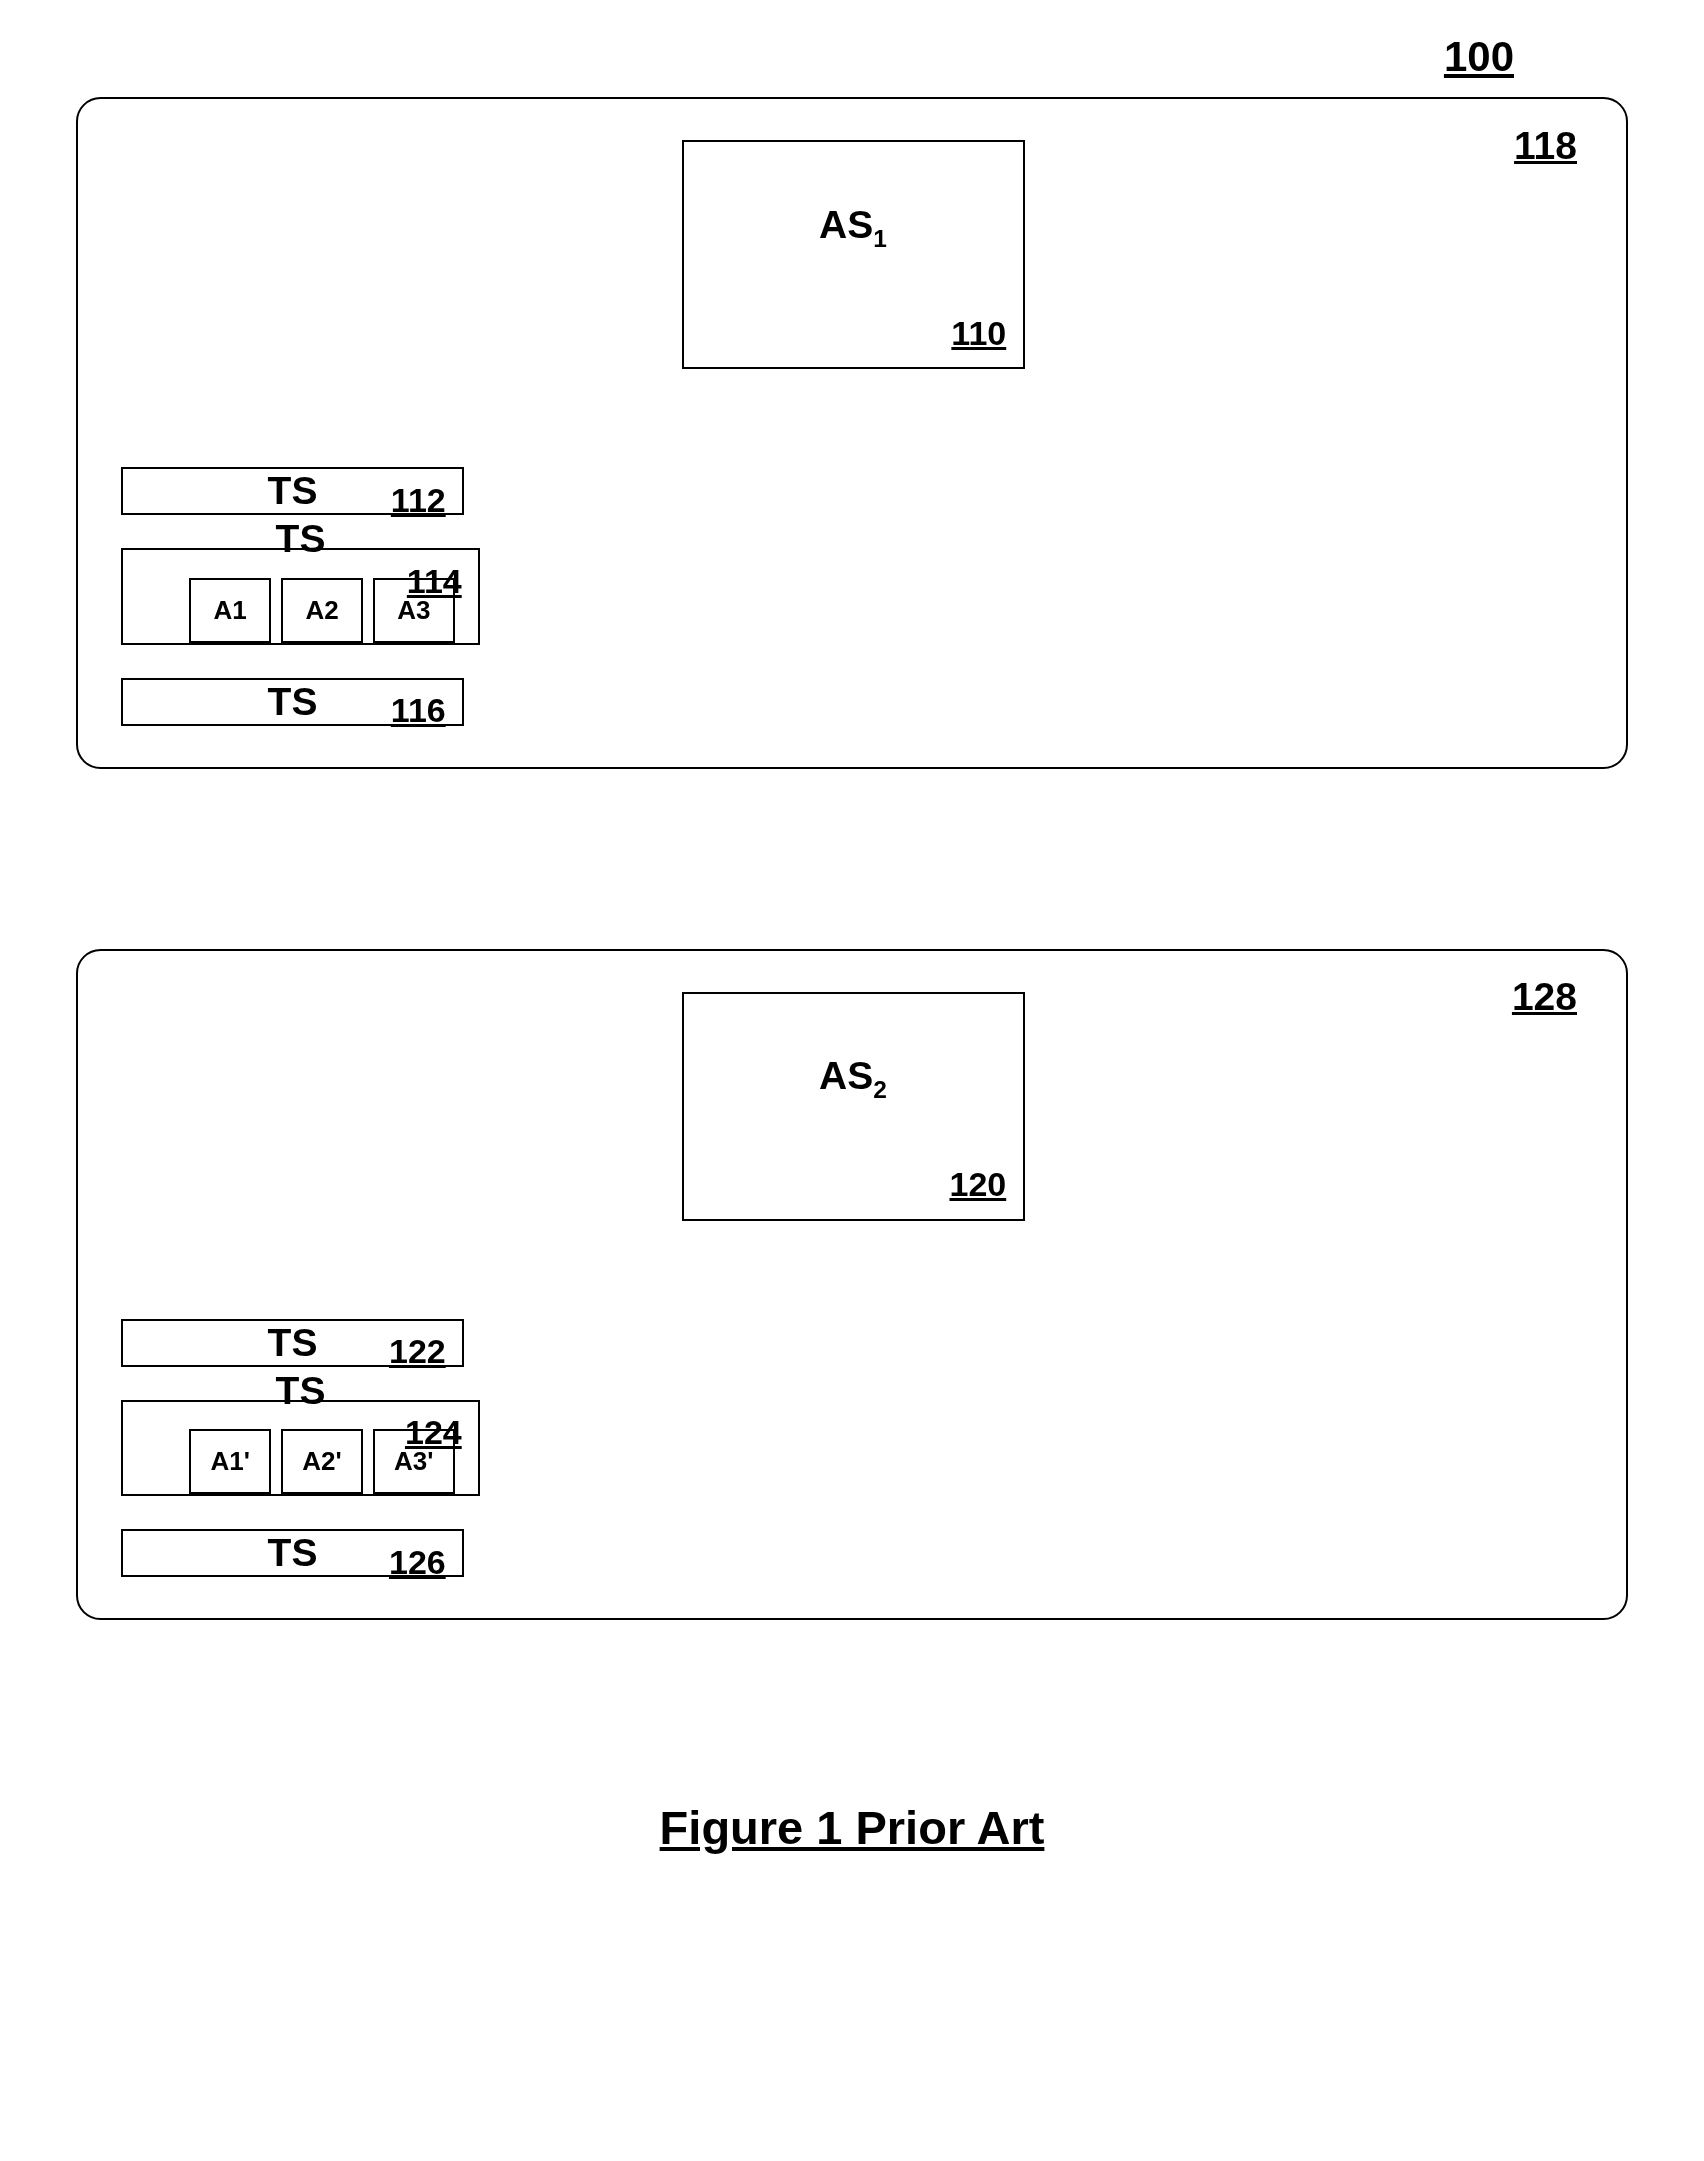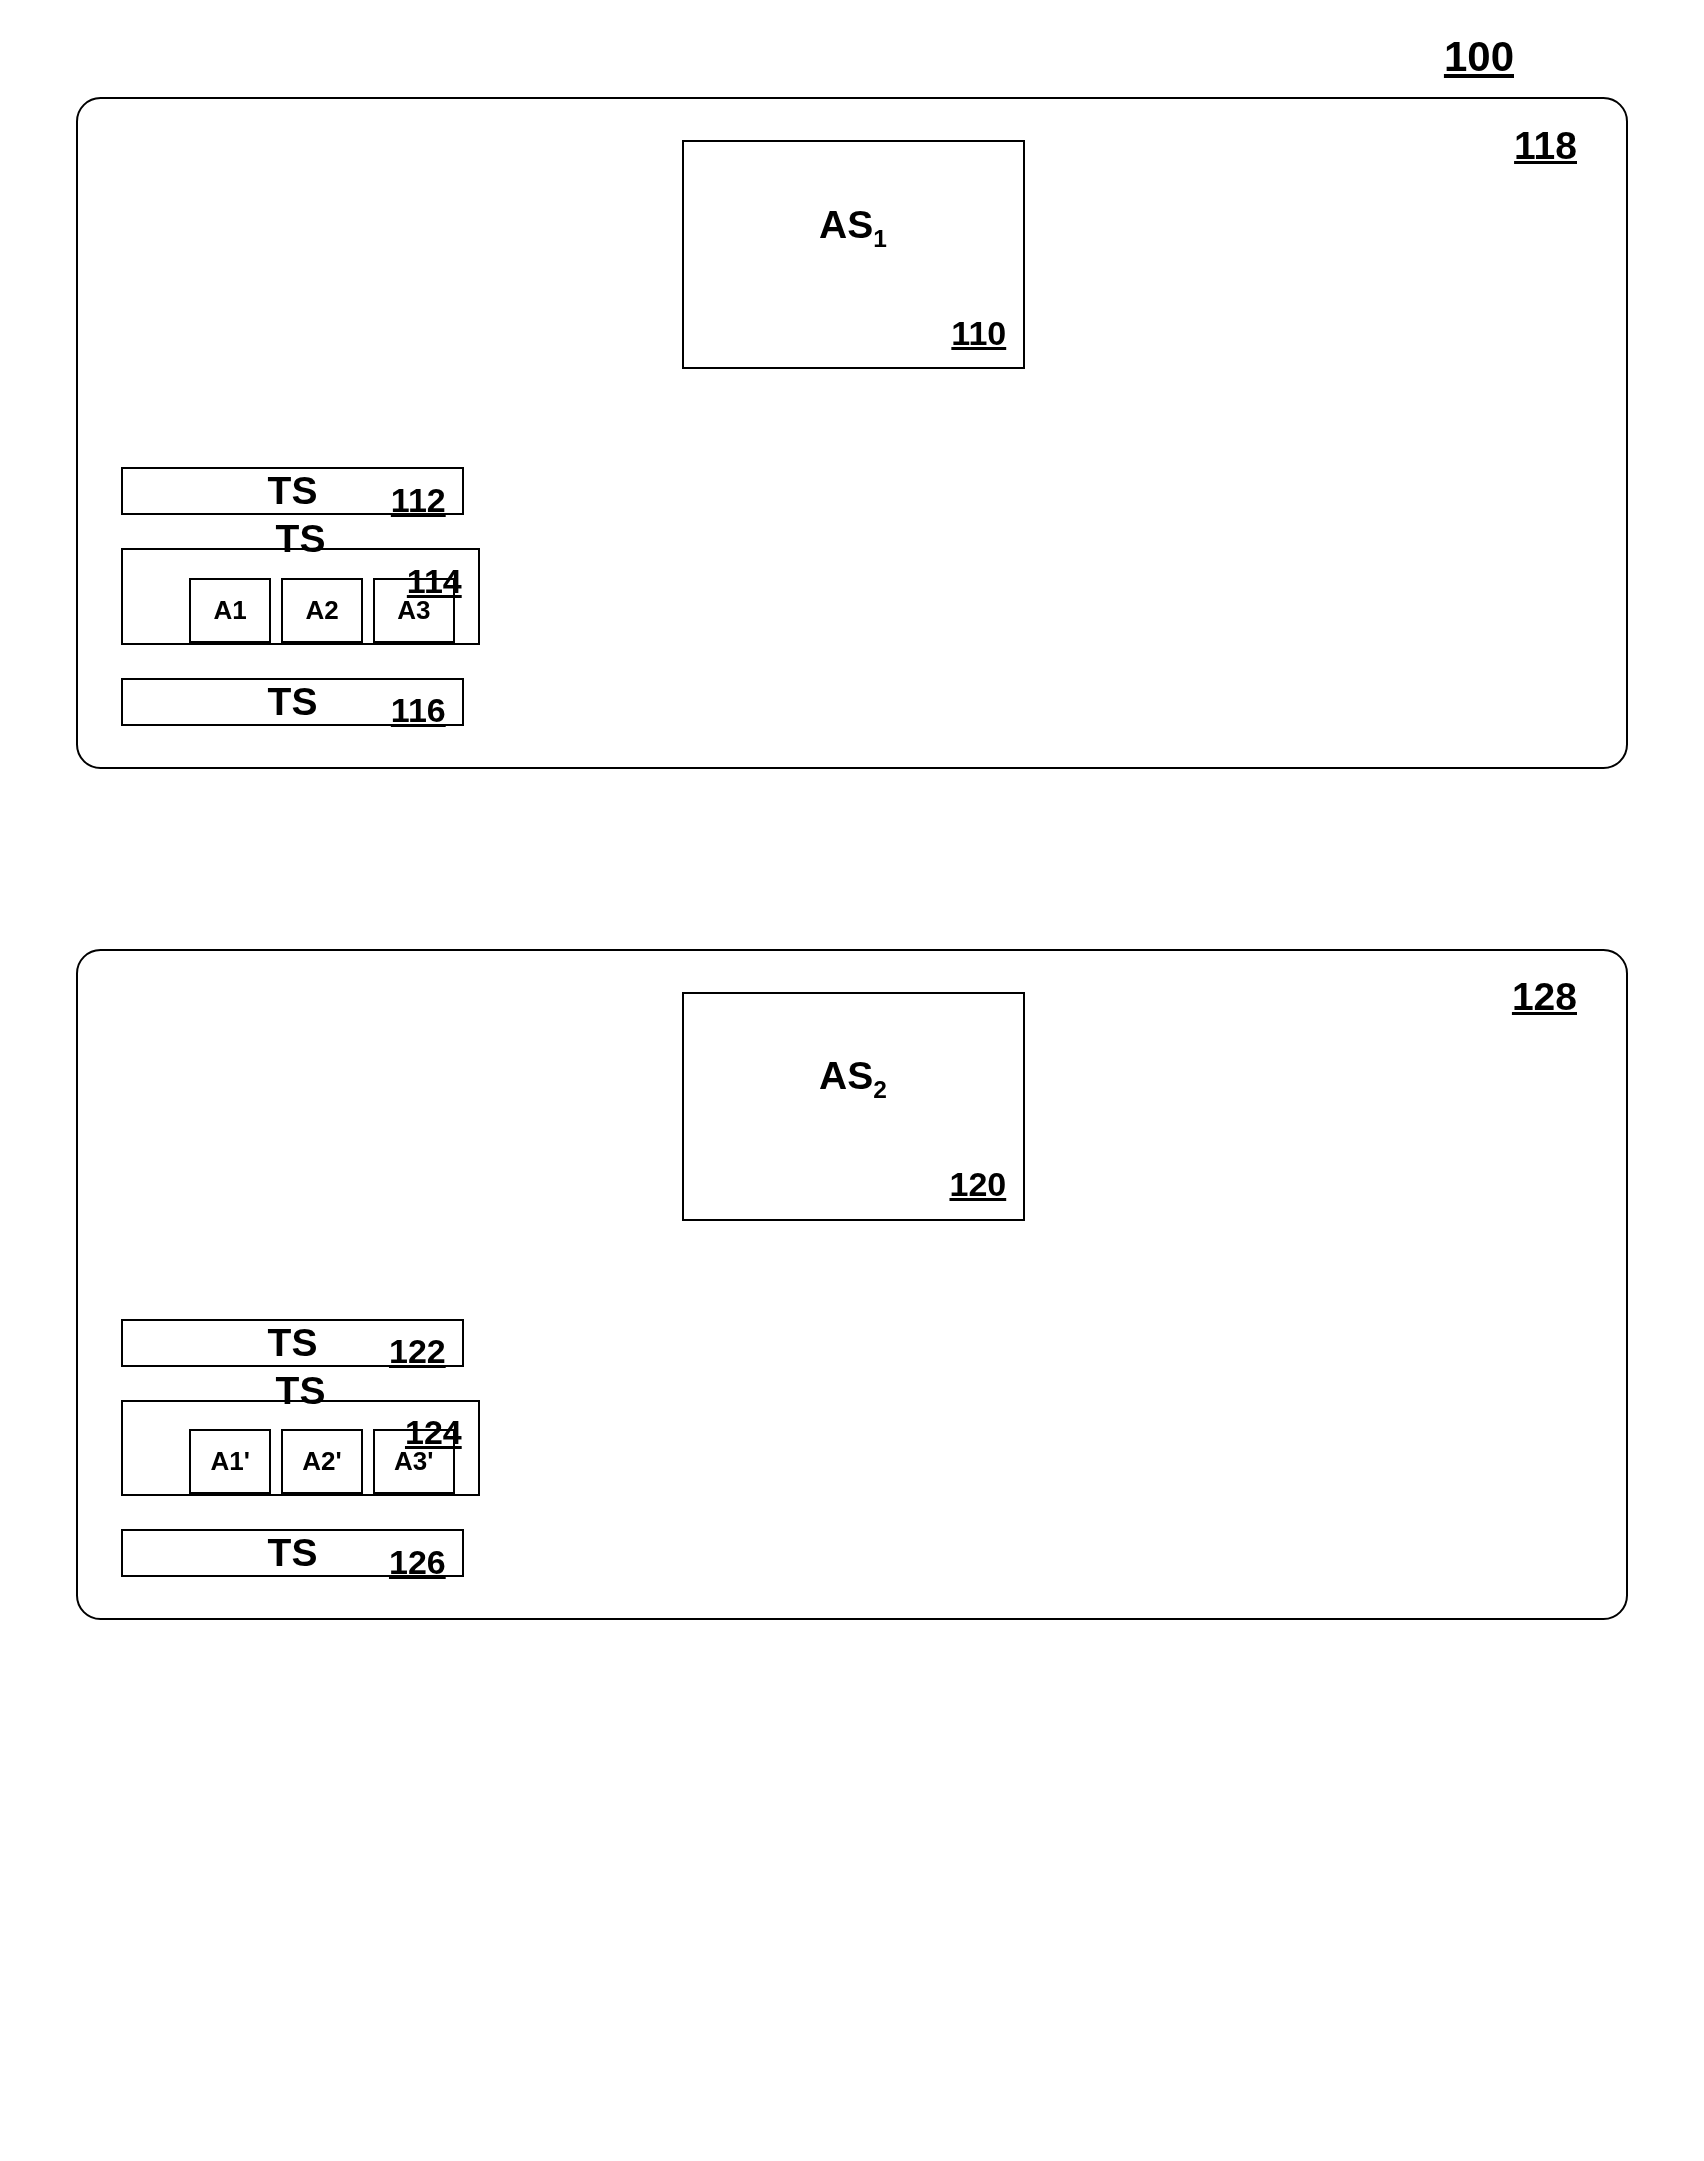--- a/index.html
+++ b/index.html
@@ -167,14 +167,15 @@
           <div class="app-box">A3'</div>
         </div>
       </div>
       <div class="ts-box">
         <div class="ts-ref">126</div>
         <div class="ts-label">TS</div>
       </div>
     </div>
   </div>
 
+  <div class="caption">Figure 1  Prior Art</div>
 </div>
 
 
 </body></html>

